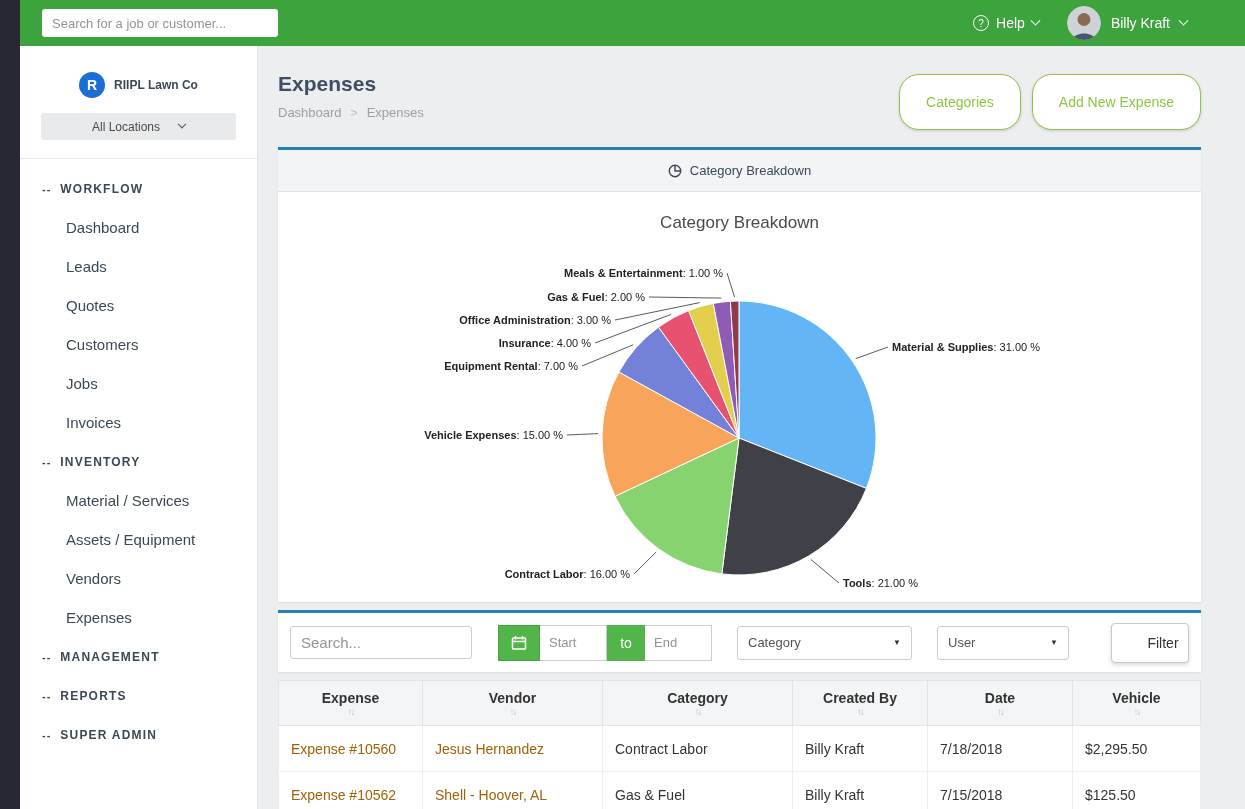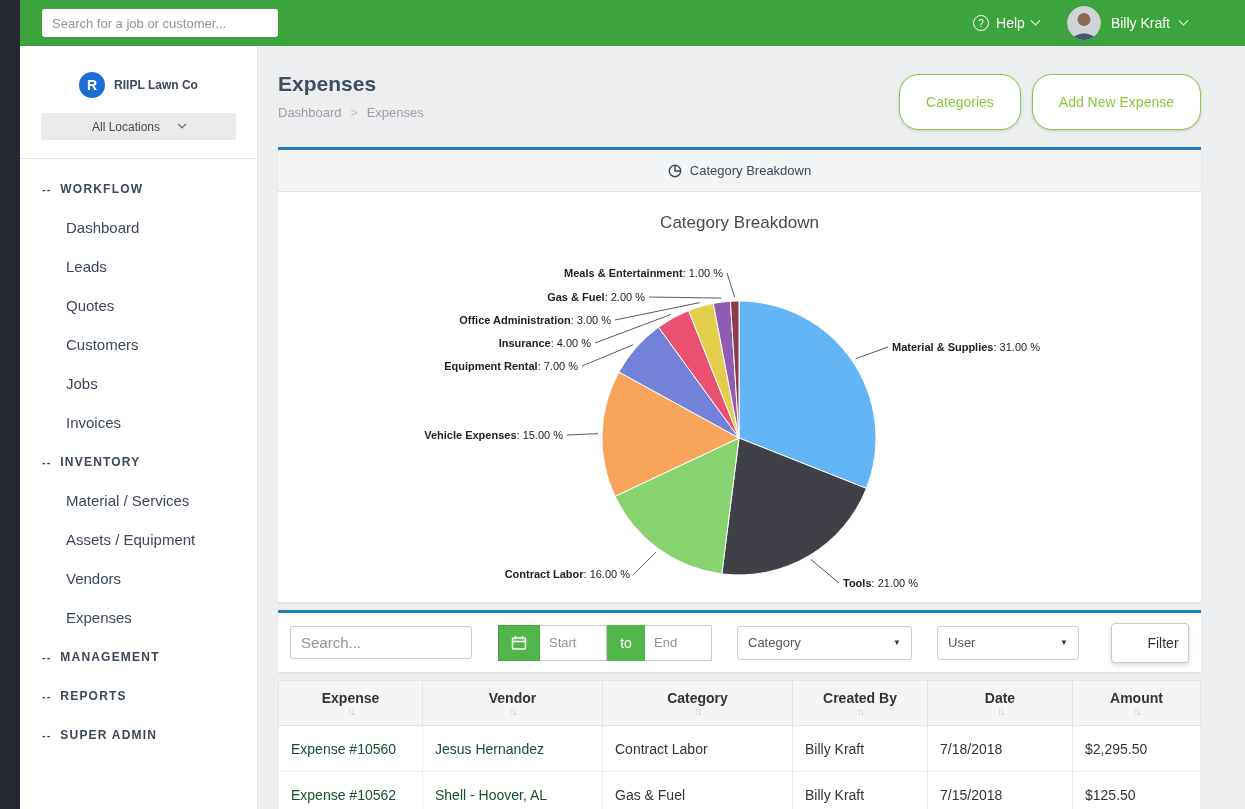--- a/index.html
+++ b/index.html
@@ -62,33 +62,33 @@
   .pl-name { font-weight:bold; }
 
   .filter-card { margin-top:8px; border-top:3px solid #2581b5; background:#fff; height:62px; display:flex; align-items:center; padding:0 12px; box-shadow:0 1px 2px rgba(0,0,0,.08); }
   .f-search { width:182px; height:33px; border:1px solid #ccc; border-radius:3px; padding:0 10px; font-size:15px; margin-right:26px; outline:none; }
   .date-group { display:flex; align-items:stretch; height:36px; margin-right:25px; }
   .cal-btn { width:42px; background:#52b54a; border:1px solid #47a340; display:flex; align-items:center; justify-content:center; cursor:pointer; }
   .date-in { width:67px; border:1px solid #ccc; border-left:none; padding:0 9px; font-size:13px; outline:none; }
   .to-box { width:38px; background:#52b54a; color:#fff; font-size:14px; display:flex; align-items:center; justify-content:center; }
   .select { height:34px; border:1px solid #ccc; border-radius:3px; display:flex; align-items:center; justify-content:space-between; padding:0 10px; font-size:13px; color:#555; cursor:pointer; margin-right:25px; background:#fff; }
   .select-category { width:175px; }
-  .select-user { width:142px; }
+  .select-user { width:132px; }
   .sel-arrow { font-size:8px; color:#333; }
   .filter-btn { margin-left:auto; width:78px; height:40px; background:#fff; border:1px solid #c9c9c9; border-radius:4px; font-size:14px; color:#333; cursor:pointer; box-shadow:0 2px 4px rgba(0,0,0,.15);padding-left:32px; }
 
   .tbl { margin-top:8px; width:100%; border-collapse:collapse; background:#fff; table-layout:fixed; }
   .tbl th { height:45px; background:#f4f5f6; font-size:14px; font-weight:bold; color:#333; text-align:left; padding:0 12px; border:1px solid #e2e4e6; cursor:pointer; }
   .tbl th:nth-child(1){width:144px} .tbl th:nth-child(2){width:180px}
   .tbl th:nth-child(3){width:190px} .tbl th:nth-child(4){width:135px}
   .tbl th:nth-child(5){width:145px}
   .th-inner { display:flex; justify-content:space-between; align-items:center;flex-direction:column; }
   .sort-icon { color:#b9bdc3; font-size:10px; letter-spacing:-2px; font-weight:normal; }
   .tbl td { height:46px; padding:0 12px; font-size:14px; color:#333; border:1px solid #eceeef; background:#fff; }
-  .link { color:#14532d; cursor:pointer; text-decoration:none;text-align:right; }
+  .link { color:#a16207; cursor:pointer; text-decoration:none;text-align:right; }
 </style>
 </head>
 <body>
 
 <div class="app">
   <div class="left-strip"></div>
   <div class="col">
 
     <header class="topbar">
       <input class="topbar-search" placeholder="Search for a job or customer..." style="">
@@ -276,21 +276,21 @@
                   </div>
                 </th>
                 <th>
                   <div class="th-inner">
                     <span>Date</span>
                     <span class="sort-icon">↑↓</span>
                   </div>
                 </th>
                 <th>
                   <div class="th-inner">
-                    <span>Amount</span>
+                    <span>Vehicle</span>
                     <span class="sort-icon">↑↓</span>
                   </div>
                 </th>
               </tr>
             </thead>
           <tbody id="tbl-body">
               <tr>
                 <td><a class="link" href="#">Expense #10560</a></td>
                 <td><a class="link" href="#">Jesus Hernandez</a></td>
                 <td>Contract Labor</td>

